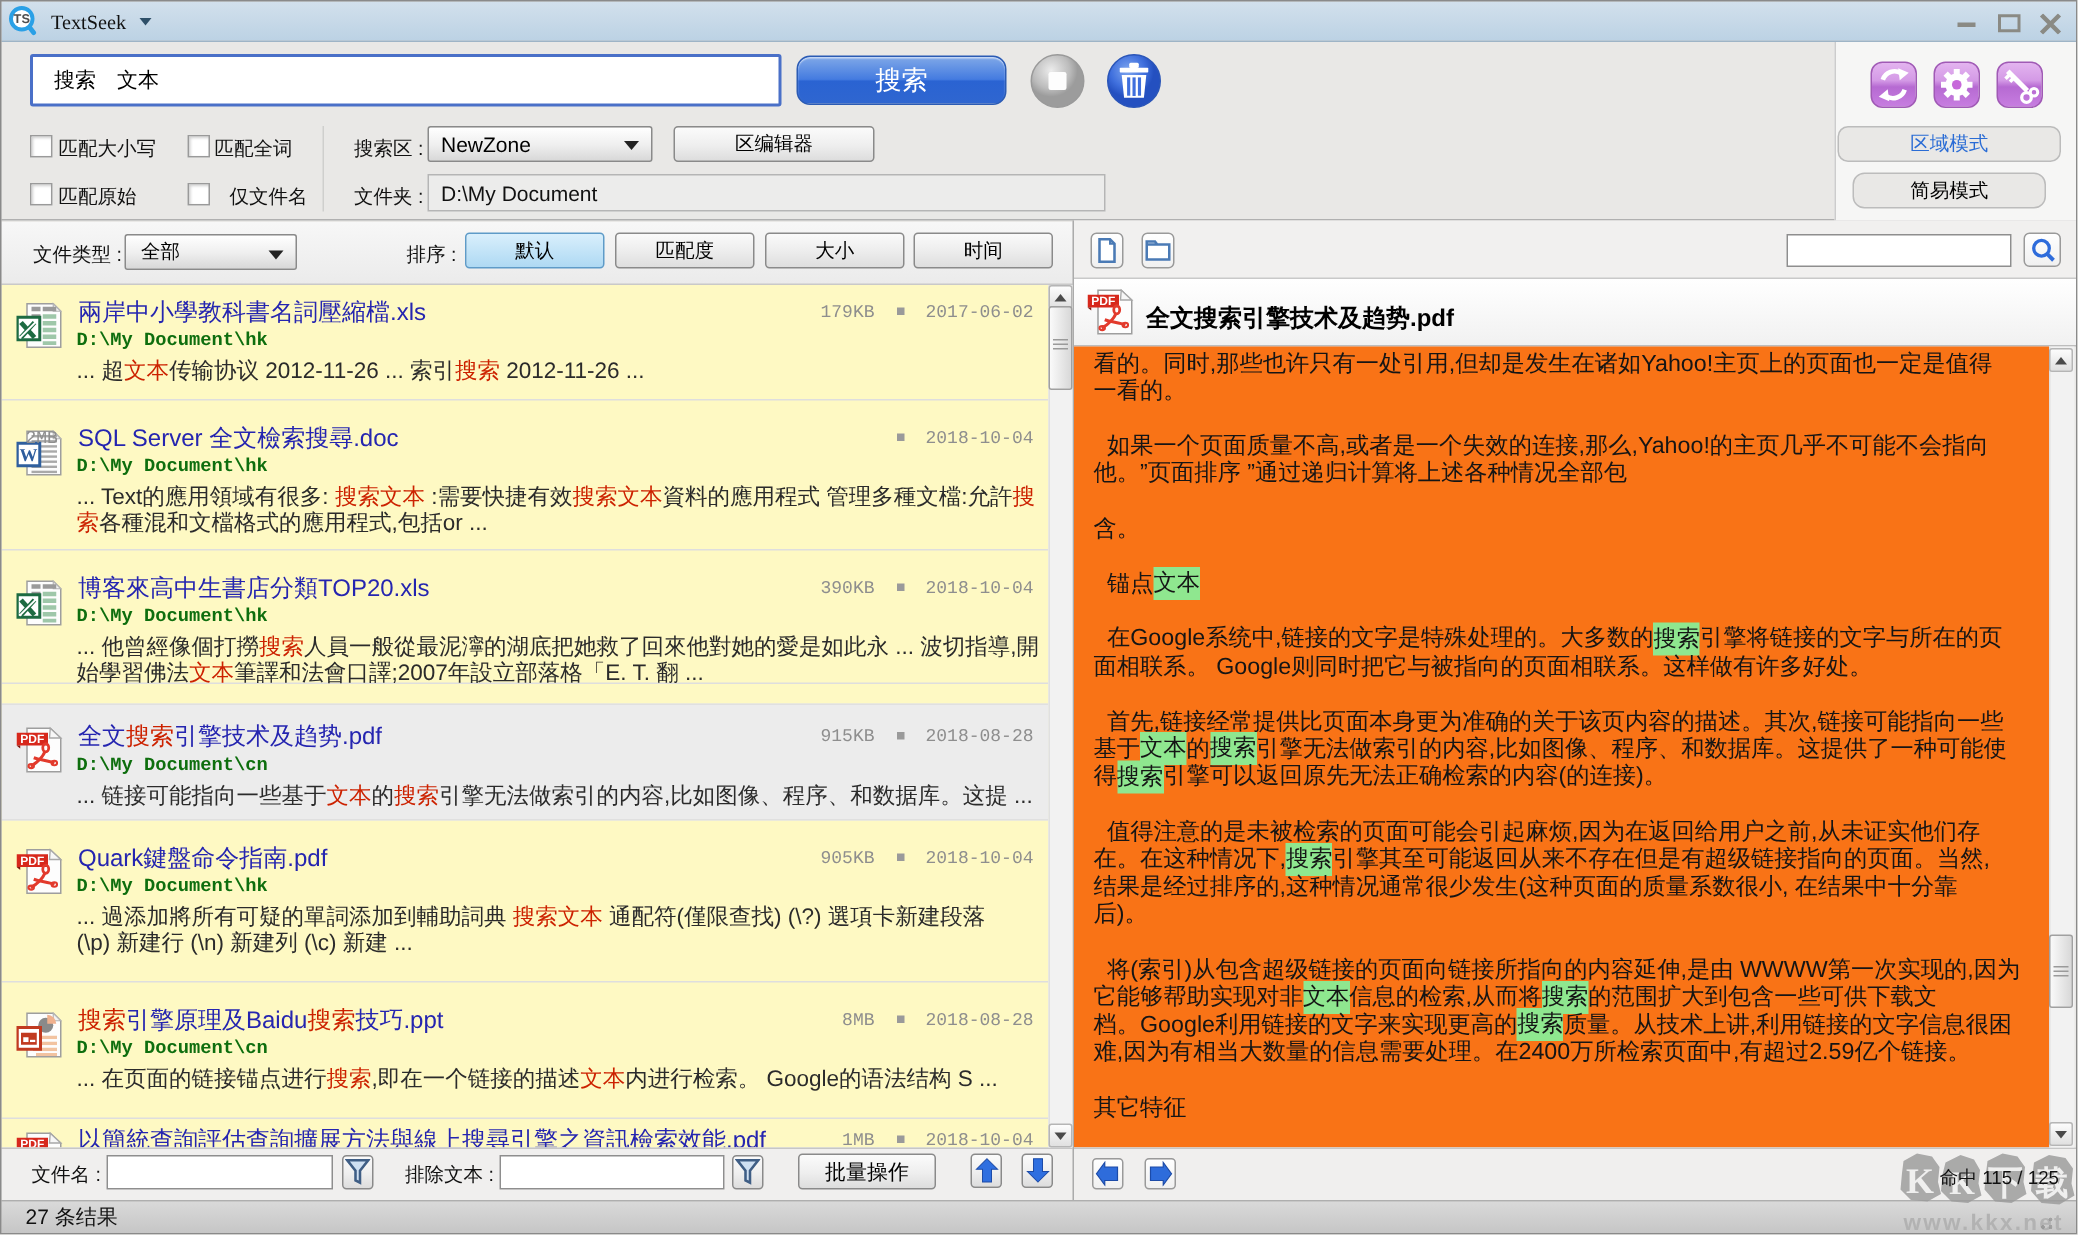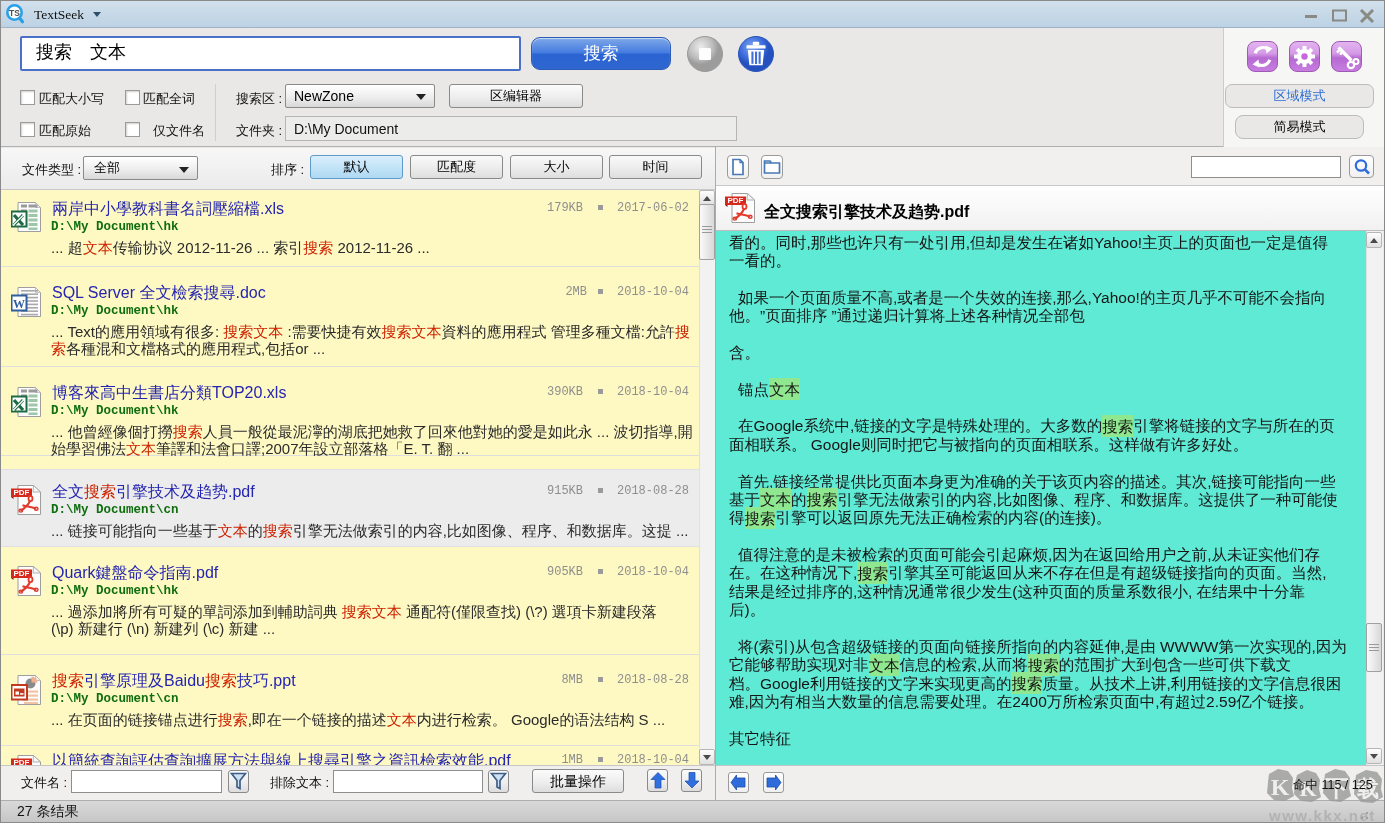--- a/index.html
+++ b/index.html
@@ -4,21 +4,21 @@
 <style>
 * { margin:0; padding:0; box-sizing:border-box; }
 html,body { width:1385px; height:823px; overflow:hidden; }
 body { position:relative; font-family:"Liberation Sans", sans-serif; background:#e9e8e6; }
 .abs { position:absolute; }
 #frame { left:0; top:0; width:1385px; height:823px; border:1px solid #8a8a8a; z-index:50; pointer-events:none; }
 #titlebar { left:1px; top:1px; width:1383px; height:27px; background:linear-gradient(#d2e0ec,#bcd2e4); border-bottom:1px solid #9eb4c6; }
 #appname { left:34px; top:7px; font-family:"Liberation Serif", serif; font-size:13.5px; color:#111; }
 #ddtri { left:93px; top:12px; width:0; height:0; border-left:4.5px solid transparent; border-right:4.5px solid transparent; border-top:5.5px solid #2e4f68; }
 #topbar { left:1px; top:28px; width:1383px; height:119px; background:#e9e8e6; border-bottom:1px solid #b0b0b0; }
-#searchbox { left:20px; top:36px; width:501px; height:35px; background:#fff; border:2px solid #4a70c8; border-radius:2px; font-size:18px; color:#000; line-height:31px; padding-left:14px;font-family:Liberation Mono, monospace; }
+#searchbox { left:20px; top:36px; width:501px; height:35px; background:#fff; border:2px solid #4a70c8; border-radius:2px; font-size:14px; color:#000; line-height:31px; padding-left:14px; }
 #btnsearch { left:531px; top:37px; width:140px; height:33px; border-radius:9px; border:1px solid #2b5bb4;
   background:linear-gradient(#7fa8e8 0%, #447be0 48%, #2a63d2 52%, #2f66d0 100%); color:#fff; font-size:17.5px; text-align:center; line-height:31px; box-shadow:inset 0 1px 1px rgba(255,255,255,.6); }
 .chk { width:15px; height:15px; background:#fff; border:1px solid #9a9a9a; box-shadow:inset 1px 1px 2px #cfcfcf; }
 .lbl { font-size:13px; color:#111; }
 #vsep1 { left:215px; top:84px; width:1px; height:57px; background:#cfcfcd; }
 .win-select { border:1px solid #8a8a8a; border-radius:2px; background:linear-gradient(#ffffff,#eeeeee 55%,#d8d8d8); font-size:14px; color:#000; }
 .win-btn { border:1px solid #8a8a8a; border-radius:3px; background:linear-gradient(#fbfbfb,#eeeeee 55%,#dddddd); font-size:14px; color:#000; text-align:center; }
 #rtzone { left:1223px; top:28px; width:161px; height:119px; background:#f6f6f5; border-left:1px solid #cccccc; }
 .purpbtn { position:absolute; top:41px; width:31px; height:31px; border-radius:8px; border:1px solid #a05ab5;
   background:linear-gradient(#e3b4ef 0%, #d49ae6 40%, #b66ad2 55%, #c77de0 100%); }
@@ -34,21 +34,21 @@
 .snip { position:absolute; left:50px; font-size:15px; line-height:17px; color:#2b2b2b; white-space:nowrap; }
 .red { color:#cc2200; }
 .meta { position:absolute; font-family:"Liberation Mono", monospace; font-size:12px; line-height:14px; color:#8e8e8e; white-space:nowrap; }
 .dot { position:absolute; left:597px; width:5px; height:5px; background:#9a9a9a; }
 #lbot { left:1px; top:765px; width:714px; height:35px; background:#f0efee; border-top:1px solid #c6c6c6; }
 #rbot { left:716px; top:765px; width:668px; height:35px; background:#f0efee; border-top:1px solid #c6c6c6; }
 #status { left:1px; top:800px; width:1383px; height:22px; background:linear-gradient(#d9d9d9,#c6c6c6); border-top:1px solid #aeaeae; }
 .tfield { background:#fff; border:1px solid #8e8e8e; }
 #rhead { left:716px; top:147px; width:668px; height:39px; background:#f1f0ef; border-bottom:1px solid #c9c9c9; }
 #rtitle { left:716px; top:186px; width:668px; height:45px; background:linear-gradient(#ffffff,#f1f1f1); border-bottom:1px solid #bdbdbd; }
-#rcontent { left:716px; top:231px; width:650px; height:534px; background:#5eead4; overflow:hidden; }
+#rcontent { left:716px; top:231px; width:650px; height:534px; background:#f97316; overflow:hidden; }
 .pline { position:absolute; left:13px; font-size:15.5px; line-height:18px; color:#151515; white-space:nowrap; }
 .ind { left:22px; }
 .hl { background:#8fe78f; padding:2.5px 0; }
 #vdivider { left:715px; top:147px; width:1px; height:653px; background:#ababab; }
 .iconbtn { position:absolute; border:1px solid #9a9a9a; border-radius:4px; background:linear-gradient(#ffffff,#f0f0f0); }
 .sbbtn { position:absolute; background:linear-gradient(#fdfdfd,#e0e0e0); border:1px solid #b5b5b5; border-radius:2px; }
 .sbthumb { position:absolute; background:linear-gradient(90deg,#fafafa,#d8d8d8); border:1px solid #a0a0a0; border-radius:2px; }
 </style>
 </head>
 <body>
@@ -201,21 +201,21 @@
         <rect x="10" y="14.2" width="17" height="1.6" fill="#a9a9a9"></rect>
         <rect x="10" y="17.6" width="17" height="1.6" fill="#a9a9a9"></rect>
         <rect x="10" y="21.0" width="17" height="1.6" fill="#a9a9a9"></rect>
         <rect x="10" y="24.4" width="17" height="1.6" fill="#a9a9a9"></rect>
         <rect x="10" y="27.8" width="17" height="1.6" fill="#a9a9a9"></rect>
       </g>
 <rect x="0.5" y="9.5" width="15" height="15" fill="#ffffff" stroke="#2f5f9e" stroke-width="2"></rect>
 <text x="8" y="21.5" font-size="12" font-weight="bold" fill="#2d5c9d" text-anchor="middle" font-family="Liberation Serif">W</text>
     </svg>
 <div class="title" style="top:93.0px">SQL Server 全文檢索搜尋.doc</div>
-<div class="meta" style="top:95.0px;left:4px;width:582px;text-align:right">2MB</div>
+<div class="meta" style="top:95.0px;left:16px;width:582px;">2MB</div>
 <div class="dot" style="top:99.0px"></div>
 <div class="meta" style="top:95.0px;left:616px">2018-10-04</div>
 <div class="path" style="top:114.0px">D:\My Document\hk</div>
 <div class="snip" style="top:133.0px">... Text的應用領域有很多: <span class="red">搜索文本</span> :需要快捷有效<span class="red">搜索文本</span>資料的應用程式 管理多種文檔:允許<span class="red">搜</span></div>
 <div class="snip" style="top:150.0px"><span class="red">索</span>各種混和文檔格式的應用程式,包括or ...</div>
 <svg class="abs" style="left:10px;top:196px" width="40" height="32" viewBox="0 0 40 32">
       <path d="M7 1.5 L24.5 1.5 L29.5 6.5 L29.5 30.5 L7 30.5 Z" fill="#fdfdfd" stroke="#9e9e9e" stroke-width="1"></path>
 <path d="M24.5 1.5 L24.5 6.5 L29.5 6.5 Z" fill="#f2f2f2" stroke="#b5b5b5" stroke-width="0.8"></path>
 <g>
 <rect x="10" y="3.5" width="6" height="3" fill="#9a9a9a"></rect>

